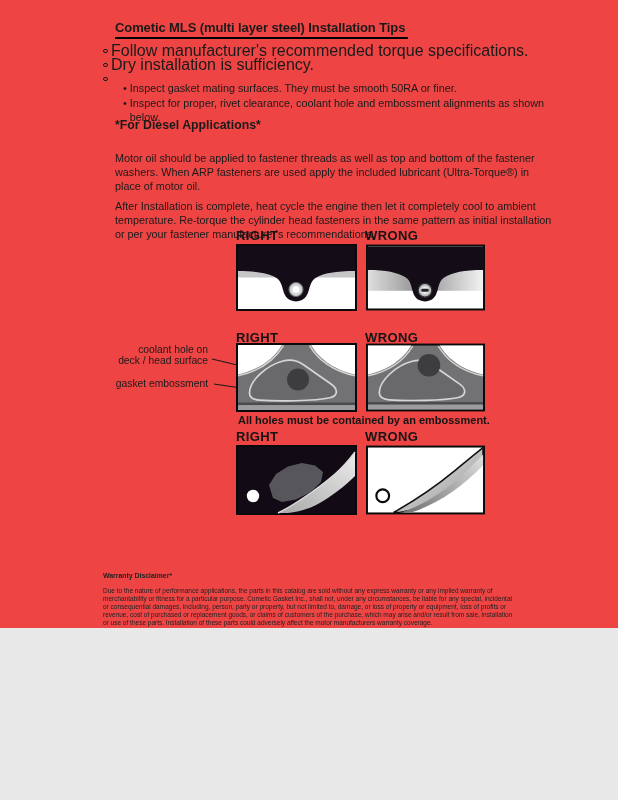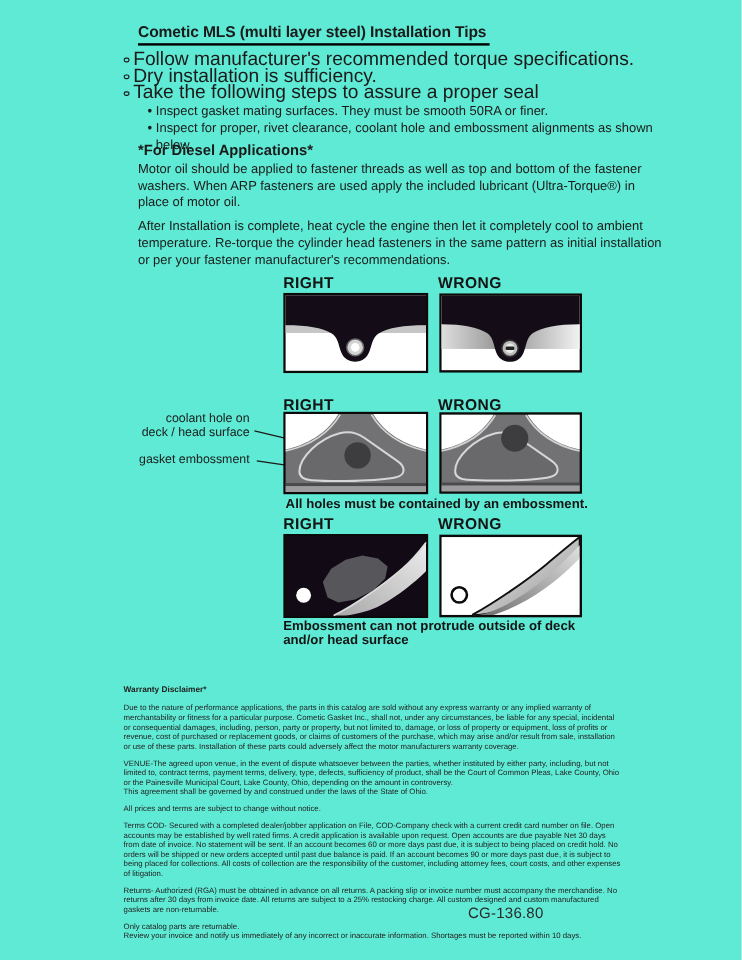--- a/index.html
+++ b/index.html
@@ -1,21 +1,21 @@
 <!DOCTYPE html>
 <html><head>
 <meta charset="utf-8">
 <style>
   * { margin: 0; padding: 0; box-sizing: border-box; }
   html, body { background: #e8e8e8; }
   .page {
     position: relative;
     width: 618px;
-    height: 800px;
-    background: #5eead4;
+    height: 628px;
+    background: #ef4444;
     font-family: "Liberation Sans", sans-serif;
     color: #1a1a1a;
     overflow: hidden;
   }
 
   
   .content { position: absolute; left: 103px; top: 18px; width: 470px; }
   .doc-title {
     display: inline-block;
     margin-left: 12px;
@@ -28,21 +28,21 @@
   }
   .bullet-row { display: flex; align-items: flex-start; line-height: 14.2px; font-size: 16px; }
   .bullet-row .circ {
     width: 4.5px; height: 4.5px; border: 1.1px solid #1a1a1a; border-radius: 50%;
     margin: 4.5px 3.5px 0 0; flex: 0 0 auto;
   }
   .sub-row { display: flex; align-items: flex-start; line-height: 14.2px; font-size: 10.8px; margin-left: 20px; }
   .sub-row .dot { font-size: 11px; margin: 0 3px 0 0; line-height: 14.2px; }
 
   .diesel { position: absolute; left: 115px; top: 118px; width: 438px; }
-  .diesel h2 { font-size: 12.3px; font-weight: bold; margin-bottom: 3px; }
+  .diesel h2 { font-size: 12.3px; font-weight: bold; margin-bottom: 20px; }
   .diesel p { font-size: 10.8px; line-height: 13.8px; margin-bottom: 7px; }
   .retorque-note { position: absolute; left: 115px; top: 217px; width: 450px; font-size: 10.8px; }
 
   
   .dg-label {
     position: absolute; width: 121px; text-align: left;
     font-size: 13px; font-weight: bold; letter-spacing: 0.4px; color: #141414;
   }
   .dg-panel { position: absolute; line-height: 0; }
   .dg-caption { position: absolute; font-size: 11px; font-weight: bold; color: #141414; line-height: 11.5px; }
@@ -69,21 +69,20 @@
     <div class="bullet-row">
       <span class="circ"></span>
       <span>Follow manufacturer's recommended torque specifications.</span>
     </div>
     <div class="bullet-row">
       <span class="circ"></span>
       <span>Dry installation is sufficiency.</span>
     </div>
     <div class="bullet-row">
       <span class="circ"></span>
-      <span>Take the following steps to assure a proper seal</span>
     </div>
     <div class="sub-row">
       <span class="dot">•</span>
       <span>Inspect gasket mating surfaces.  They must be smooth 50RA or finer.</span>
     </div>
     <div class="sub-row">
       <span class="dot">•</span>
       <span>Inspect for proper, rivet clearance, coolant hole and embossment alignments as shown below.</span>
     </div>
   </div>
@@ -195,21 +194,20 @@
           <stop offset="0" stop-color="#6f6f6f"></stop>
             <stop offset="1" stop-color="#e0e0e0"></stop>
         </linearGradient>
       </defs>
       <rect x="1" y="1" width="119" height="68" fill="#ffffff" stroke="#0a0a0a" stroke-width="2"></rect>
       <path d="M28,68 C48,57 74,39 91,25 C100,17.5 110,9 119,2 L119,18 C105,31 88,45 70,56 C58,63 45,66.5 34,68 Z" fill="url(#g3w)" stroke="#111111" stroke-width="1.6"></path>
       <path d="M34,68 C52,64 76,50 98,30 C105,23.5 112,16 119,9 L119,20 C98,42 72,60 46,68 Z" fill="url(#g3w2)"></path>
       <circle cx="17" cy="51" r="6.5" fill="#ffffff" stroke="#0a0a0a" stroke-width="2.2"></circle>
     </svg>
   </div>
-  <div class="dg-caption" style="left:236px; top:517px; width:272px;">Embossment can not protrude outside of deck and/or head surface</div>
 
   <div class="warranty">
     <h3>Warranty Disclaimer*</h3>
     <p>Due to the nature of performance applications, the parts in this catalog are sold without any express warranty or any implied warranty of merchantability or fitness for a particular purpose.  Cometic Gasket Inc., shall not, under any circumstances, be liable for any special, incidental or consequential damages, including, person, party or property, but not limited to, damage, or loss of property or equipment, loss of profits or revenue, cost of purchased or replacement goods, or claims of customers of the purchase, which may arise and/or result from sale, installation or use of these parts.  Installation of these parts could adversely affect the motor manufacturers warranty coverage.</p>
     <p class="tight">VENUE-The agreed upon venue, in the event of dispute whatsoever between the parties, whether instituted by either party, including, but not limited to, contract terms, payment terms, delivery, type, defects, sufficiency of product, shall be the Court of Common Pleas, Lake County, Ohio or the Painesville Municipal Court, Lake County, Ohio, depending on the amount in controversy.</p>
     <p>This agreement shall be governed by and construed under the laws of the State of Ohio.</p>
     <p>All prices and terms are subject to change without notice.</p>
     <p>Terms COD- Secured with a completed dealer/jobber application on File, COD-Company check with a current credit card number on file.  Open accounts may be established by well rated firms.  A credit application is available upon request.  Open accounts are due payable Net 30 days from date of invoice.  No statement will be sent.  If an account becomes 60 or more days past due, it is subject to being placed on credit hold.  No orders will be shipped or new orders accepted until past due balance is paid.  If an account becomes 90 or more days past due, it is subject to being placed for collections.  All costs of collection are the responsibility of the customer, including attorney fees, court costs, and other expenses of litigation.</p>
     <p>Returns- Authorized (RGA) must be obtained in advance on all returns.  A packing slip or invoice number must accompany the merchandise.  No returns after 30 days from invoice date.  All returns are subject to a 25% restocking charge.  All custom designed and custom manufactured gaskets are non-returnable.</p>
     <p class="tight">Only catalog parts are returnable.</p>

